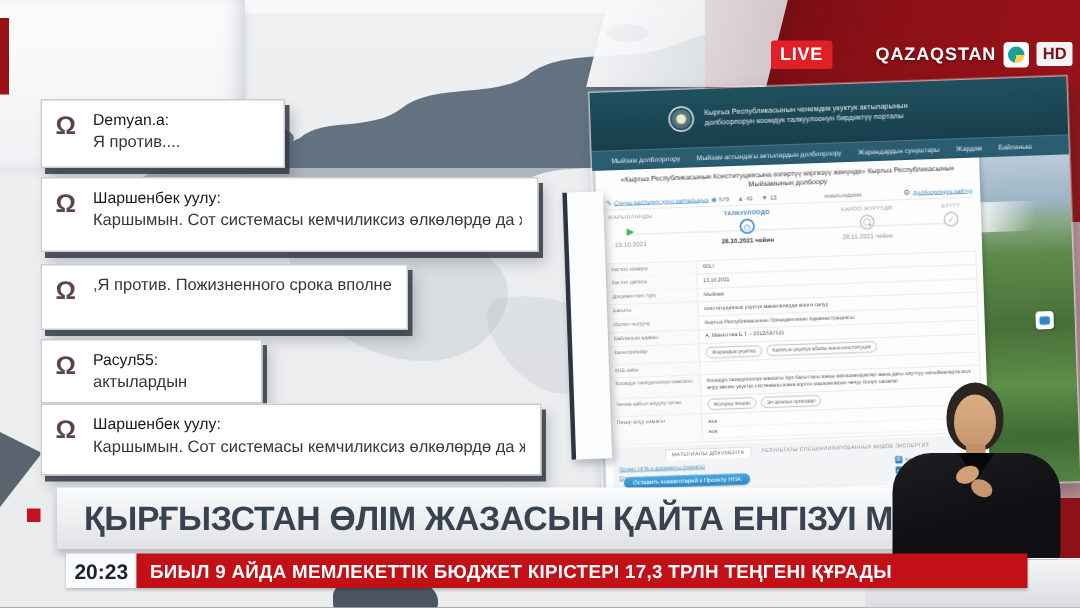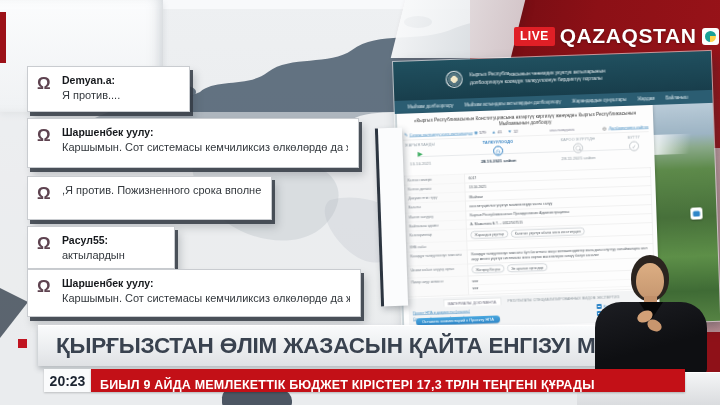--- a/index.html
+++ b/index.html
@@ -23,21 +23,21 @@
   
   .red-topright{left:470px;top:0;width:250px;height:150px;background:linear-gradient(105deg,#6e0c12 0%,#8c1016 45%,#9a1319 100%);z-index:2;}
   .red-leftstrip{left:0;top:12px;width:6px;height:51px;background:#9c1118;z-index:3;}
   .red-smallsq{left:18px;top:339px;width:9px;height:9px;background:#c01420;z-index:6;}
   .pink-strip{left:697px;top:148px;width:23px;height:184px;background:linear-gradient(180deg,#c9a0a4,#bb8f94);z-index:2;}
   .red-rightlow{left:699px;top:332px;width:21px;height:41px;background:#8f1118;z-index:2;}
 
   
   .logo{left:514px;top:25px;height:22px;z-index:12;display:flex;align-items:center;gap:5px;}
   .live-badge{background:#e01f26;color:#fff;font-weight:bold;font-size:12px;padding:2px 6px 3px;border-radius:2px;letter-spacing:.5px;}
-  .chan-name{color:#fff;font-weight:bold;font-size:21px;letter-spacing:.6px;text-shadow:0 1px 2px rgba(0,0,0,.35);}
+  .chan-name{color:#fff;font-weight:bold;font-size:12px;letter-spacing:.6px;text-shadow:0 1px 2px rgba(0,0,0,.35);margin-left:24px;}
   .flag-icon{width:17px;height:17px;background:#fdfdfd;border-radius:3px;display:flex;align-items:center;justify-content:center;}
   .flag-icon i{display:block;width:11px;height:11px;border-radius:50%;
                background:conic-gradient(from 90deg,#ffd24a 0 100deg,#1aa095 0 360deg);}
   .hd-badge{background:#f4f4f5;color:#7d1016;font-weight:bold;font-size:11px;padding:2px 4px;border-radius:2px;}
 
   
   .site{left:393px;top:62px;width:636px;height:540px;transform:rotate(-2deg) scale(0.5);transform-origin:0 0;
         z-index:3;background:#cfd8dc;box-shadow:0 0 0 2px rgba(255,255,255,.55), 8px 12px 24px rgba(30,40,50,.4);
         filter:blur(.45px);}
   .site-header{position:absolute;left:0;top:0;width:636px;height:78px;background:linear-gradient(180deg,#20505f,#183e4c);
@@ -100,21 +100,21 @@
   .pbtn{position:absolute;left:14px;top:40px;background:linear-gradient(180deg,#49a8df,#2f86c8);color:#fff;font-size:8px;
         padding:3px 12px;border-radius:9px;box-shadow:0 1px 2px rgba(0,0,0,.25);}
   .pcopy{position:absolute;left:6px;top:58px;font-size:7px;color:#9aa;}
   .side-panel{left:378px;top:128px;width:24px;height:178px;background:#fbfcfd;transform:rotate(-2deg);z-index:4;
               border-left:3px solid #2c3540;box-shadow:2px 3px 6px rgba(40,50,60,.3);}
 
   
   .card{background:#fff;border:1px solid #c9ccd0;box-shadow:3px 4px 0 rgba(52,59,68,.85),5px 7px 8px rgba(52,59,68,.25);
         z-index:6;padding:7px 10px 7px 34px;box-sizing:border-box;}
   .avatar{position:absolute;left:9px;top:8px;font-size:17px;line-height:1;color:#5e4350;font-weight:bold;}
-  .c-author{font-size:10.5px;font-weight:bold;color:#15181c;margin-bottom:3px;white-space:nowrap;}
+  .c-author{font-size:10.5px;font-weight:normal;color:#15181c;margin-bottom:3px;white-space:nowrap;}
   .c-text{font-size:11px;color:#33383d;white-space:nowrap;overflow:hidden;}
   .card1{left:27px;top:66px;width:163px;height:46px;}
   .card2{left:27px;top:118px;width:332px;height:50px;}
   .card3{left:27px;top:176px;width:245px;height:44px;}
   .card4{left:27px;top:226px;width:148px;height:43px;}
   .card5{left:27px;top:269px;width:334px;height:48px;}
 
   
   .banner{left:38px;top:325px;width:655px;height:41px;background:linear-gradient(180deg,#fafbfc 0%,#eceef0 55%,#dfe1e4 100%);
           box-shadow:0 3px 5px rgba(60,70,80,.3), inset 0 1px 0 #fff;z-index:7;display:flex;align-items:center;}
@@ -128,21 +128,21 @@
   .suit{position:absolute;left:8px;top:47px;width:112px;height:73px;background:linear-gradient(165deg,#1d1e23 0%,#0e0f12 60%);
         border-radius:26px 26px 6px 6px;}
   .lapel{position:absolute;left:52px;top:47px;width:24px;height:18px;background:#060708;clip-path:polygon(0 0,100% 0,50% 100%);}
   .hand1{position:absolute;left:50px;top:56px;width:16px;height:11px;background:#d2a077;border-radius:50%;transform:rotate(-25deg);}
   .hand2{position:absolute;left:60px;top:65px;width:15px;height:11px;background:#c8966e;border-radius:50%;transform:rotate(28deg);}
   .desk{left:577px;top:372px;width:143px;height:33px;background:linear-gradient(180deg,#f4f5f6,#d9dbde);border-top:1px solid #fff;z-index:9;}
 
   
   .timebox{left:44px;top:369px;width:47px;height:23px;background:#fafbfc;z-index:10;display:flex;align-items:center;justify-content:center;
            font-size:14px;font-weight:bold;color:#1c2431;box-shadow:0 1px 2px rgba(0,0,0,.2);}
-  .ticker{left:91px;top:369px;width:594px;height:23px;background:#c31017;z-index:10;display:flex;align-items:flex-end;
+  .ticker{left:91px;top:369px;width:594px;height:23px;background:#c31017;z-index:10;display:flex;align-items:center;
           box-shadow:0 1px 2px rgba(0,0,0,.25);}
   .ticker-text{padding-left:9px;color:#fff;font-weight:bold;font-size:12.5px;letter-spacing:.2px;white-space:nowrap;}
 </style>
 </head>
 <body>
 
 <div class="stage">
 
   <svg class="abs map-svg" viewBox="0 0 720 405">
     <g fill="#5b6a7a">

